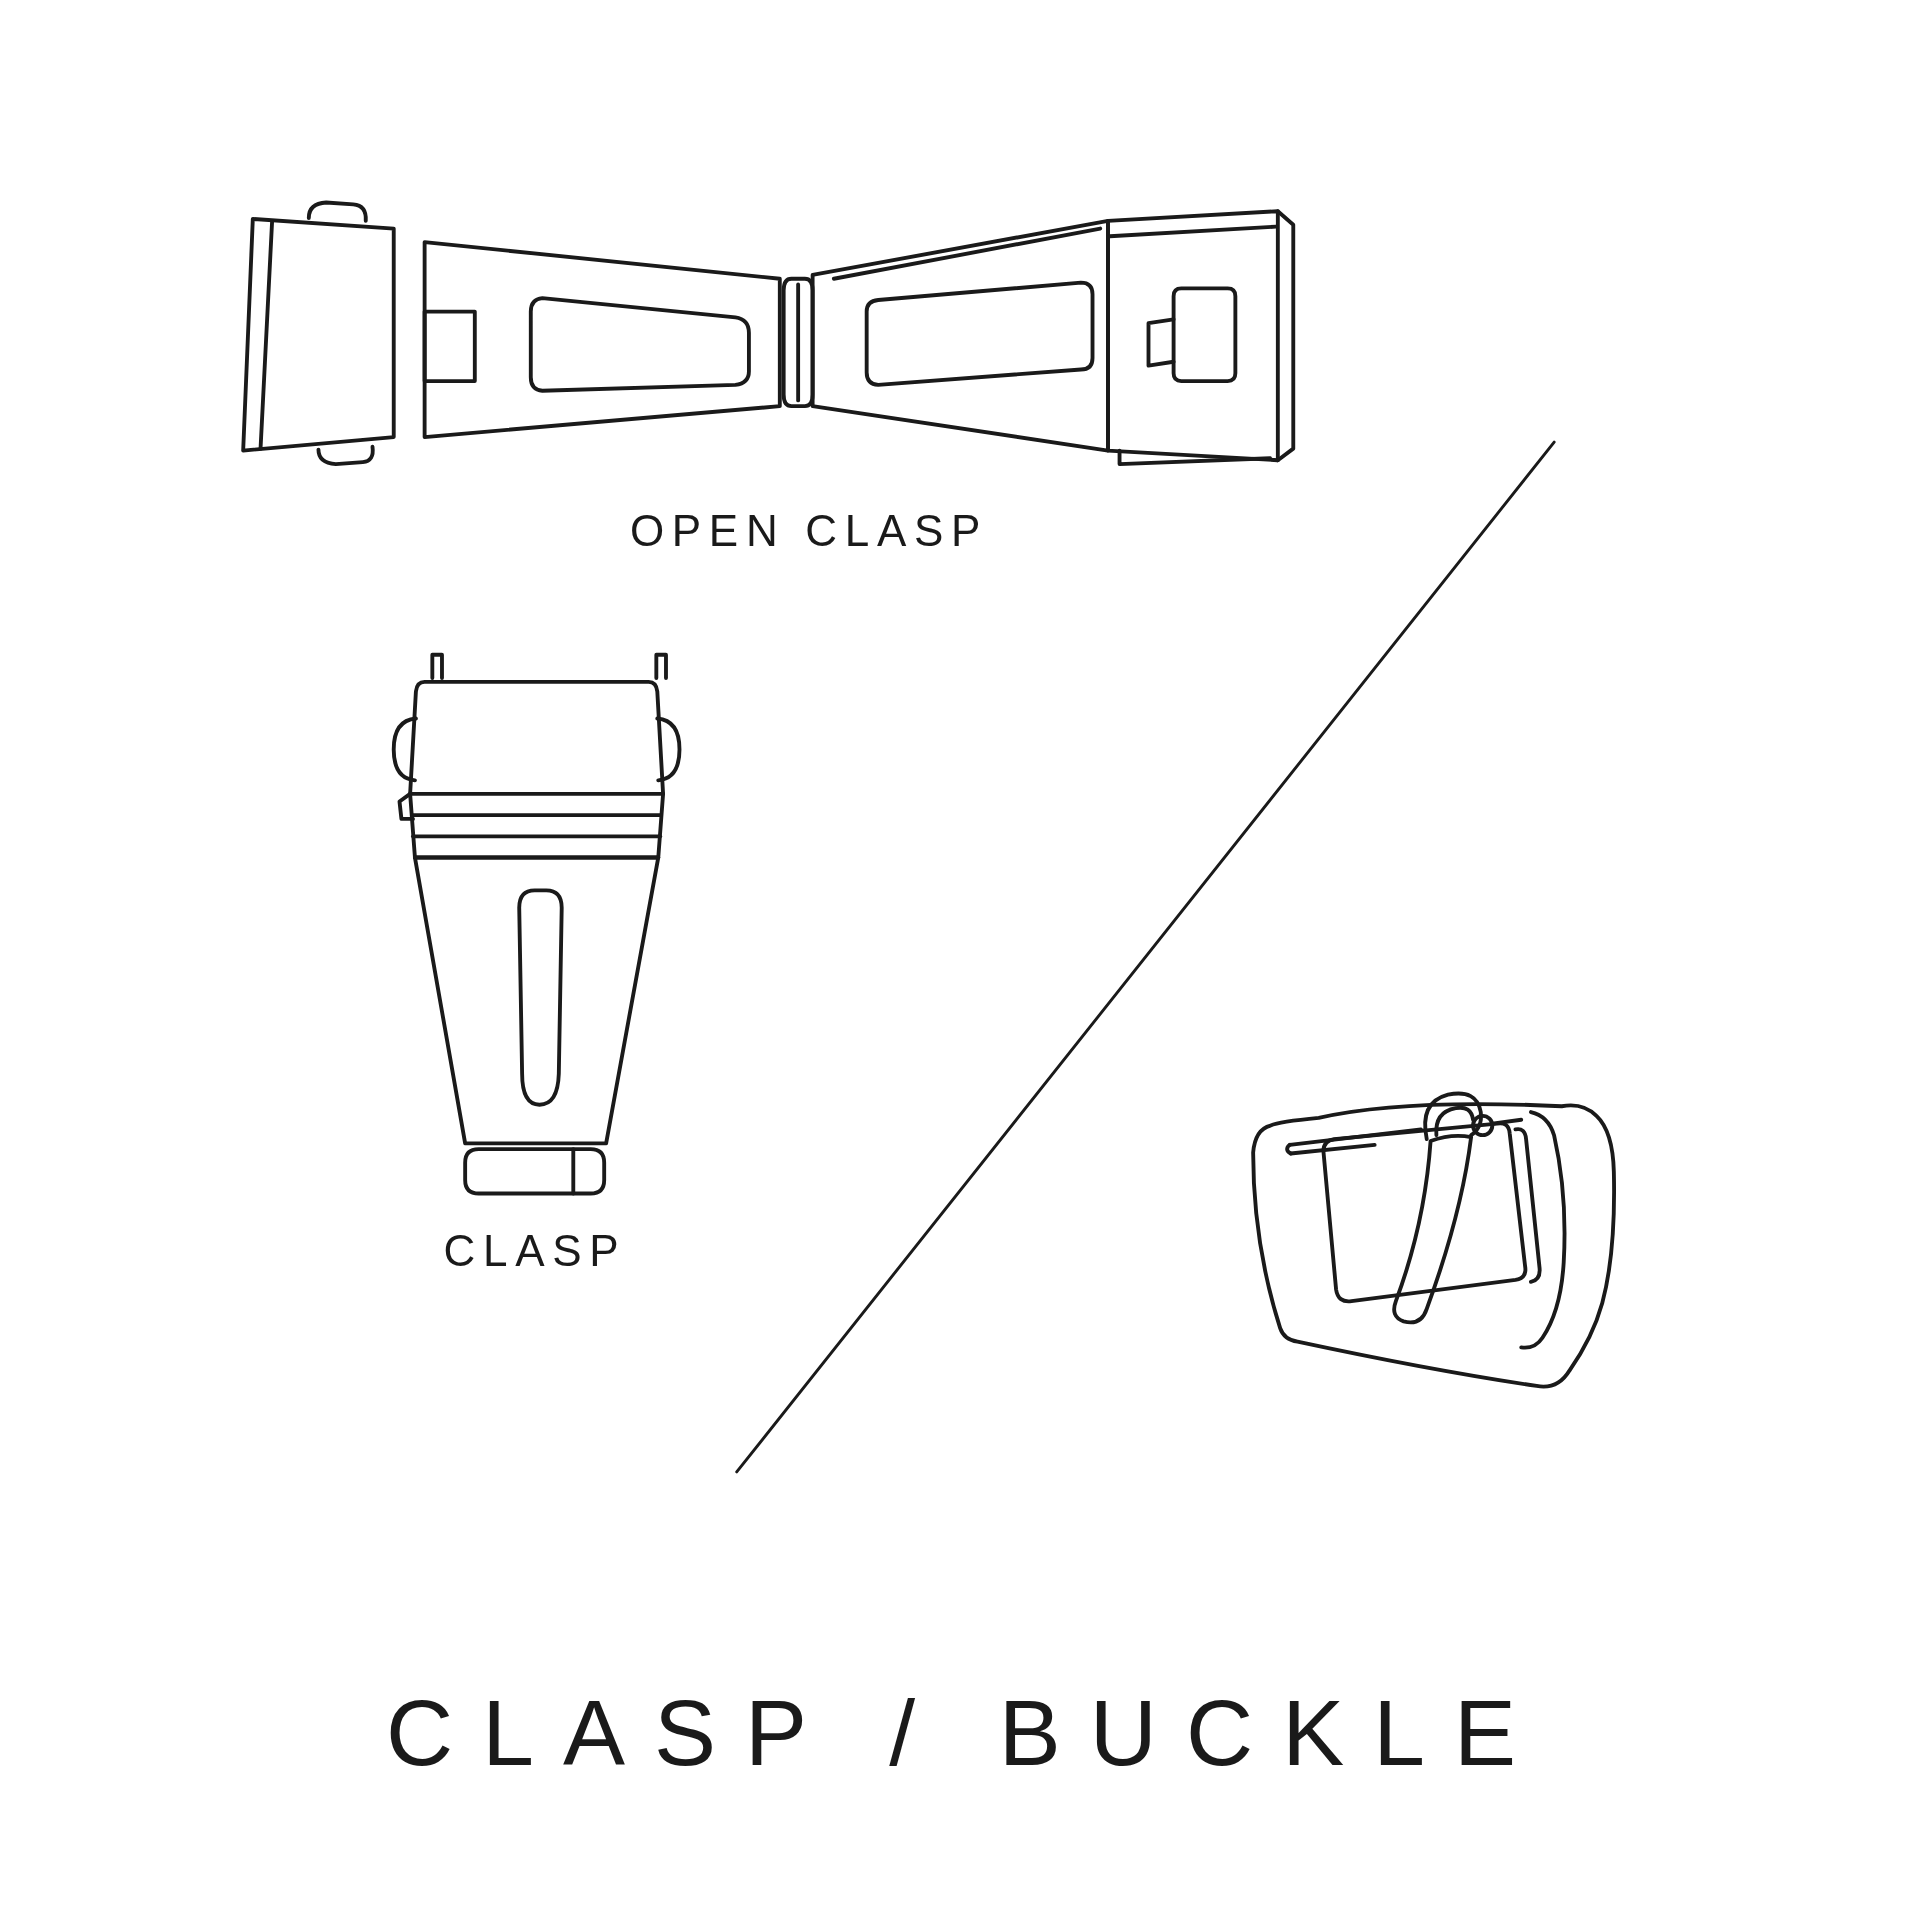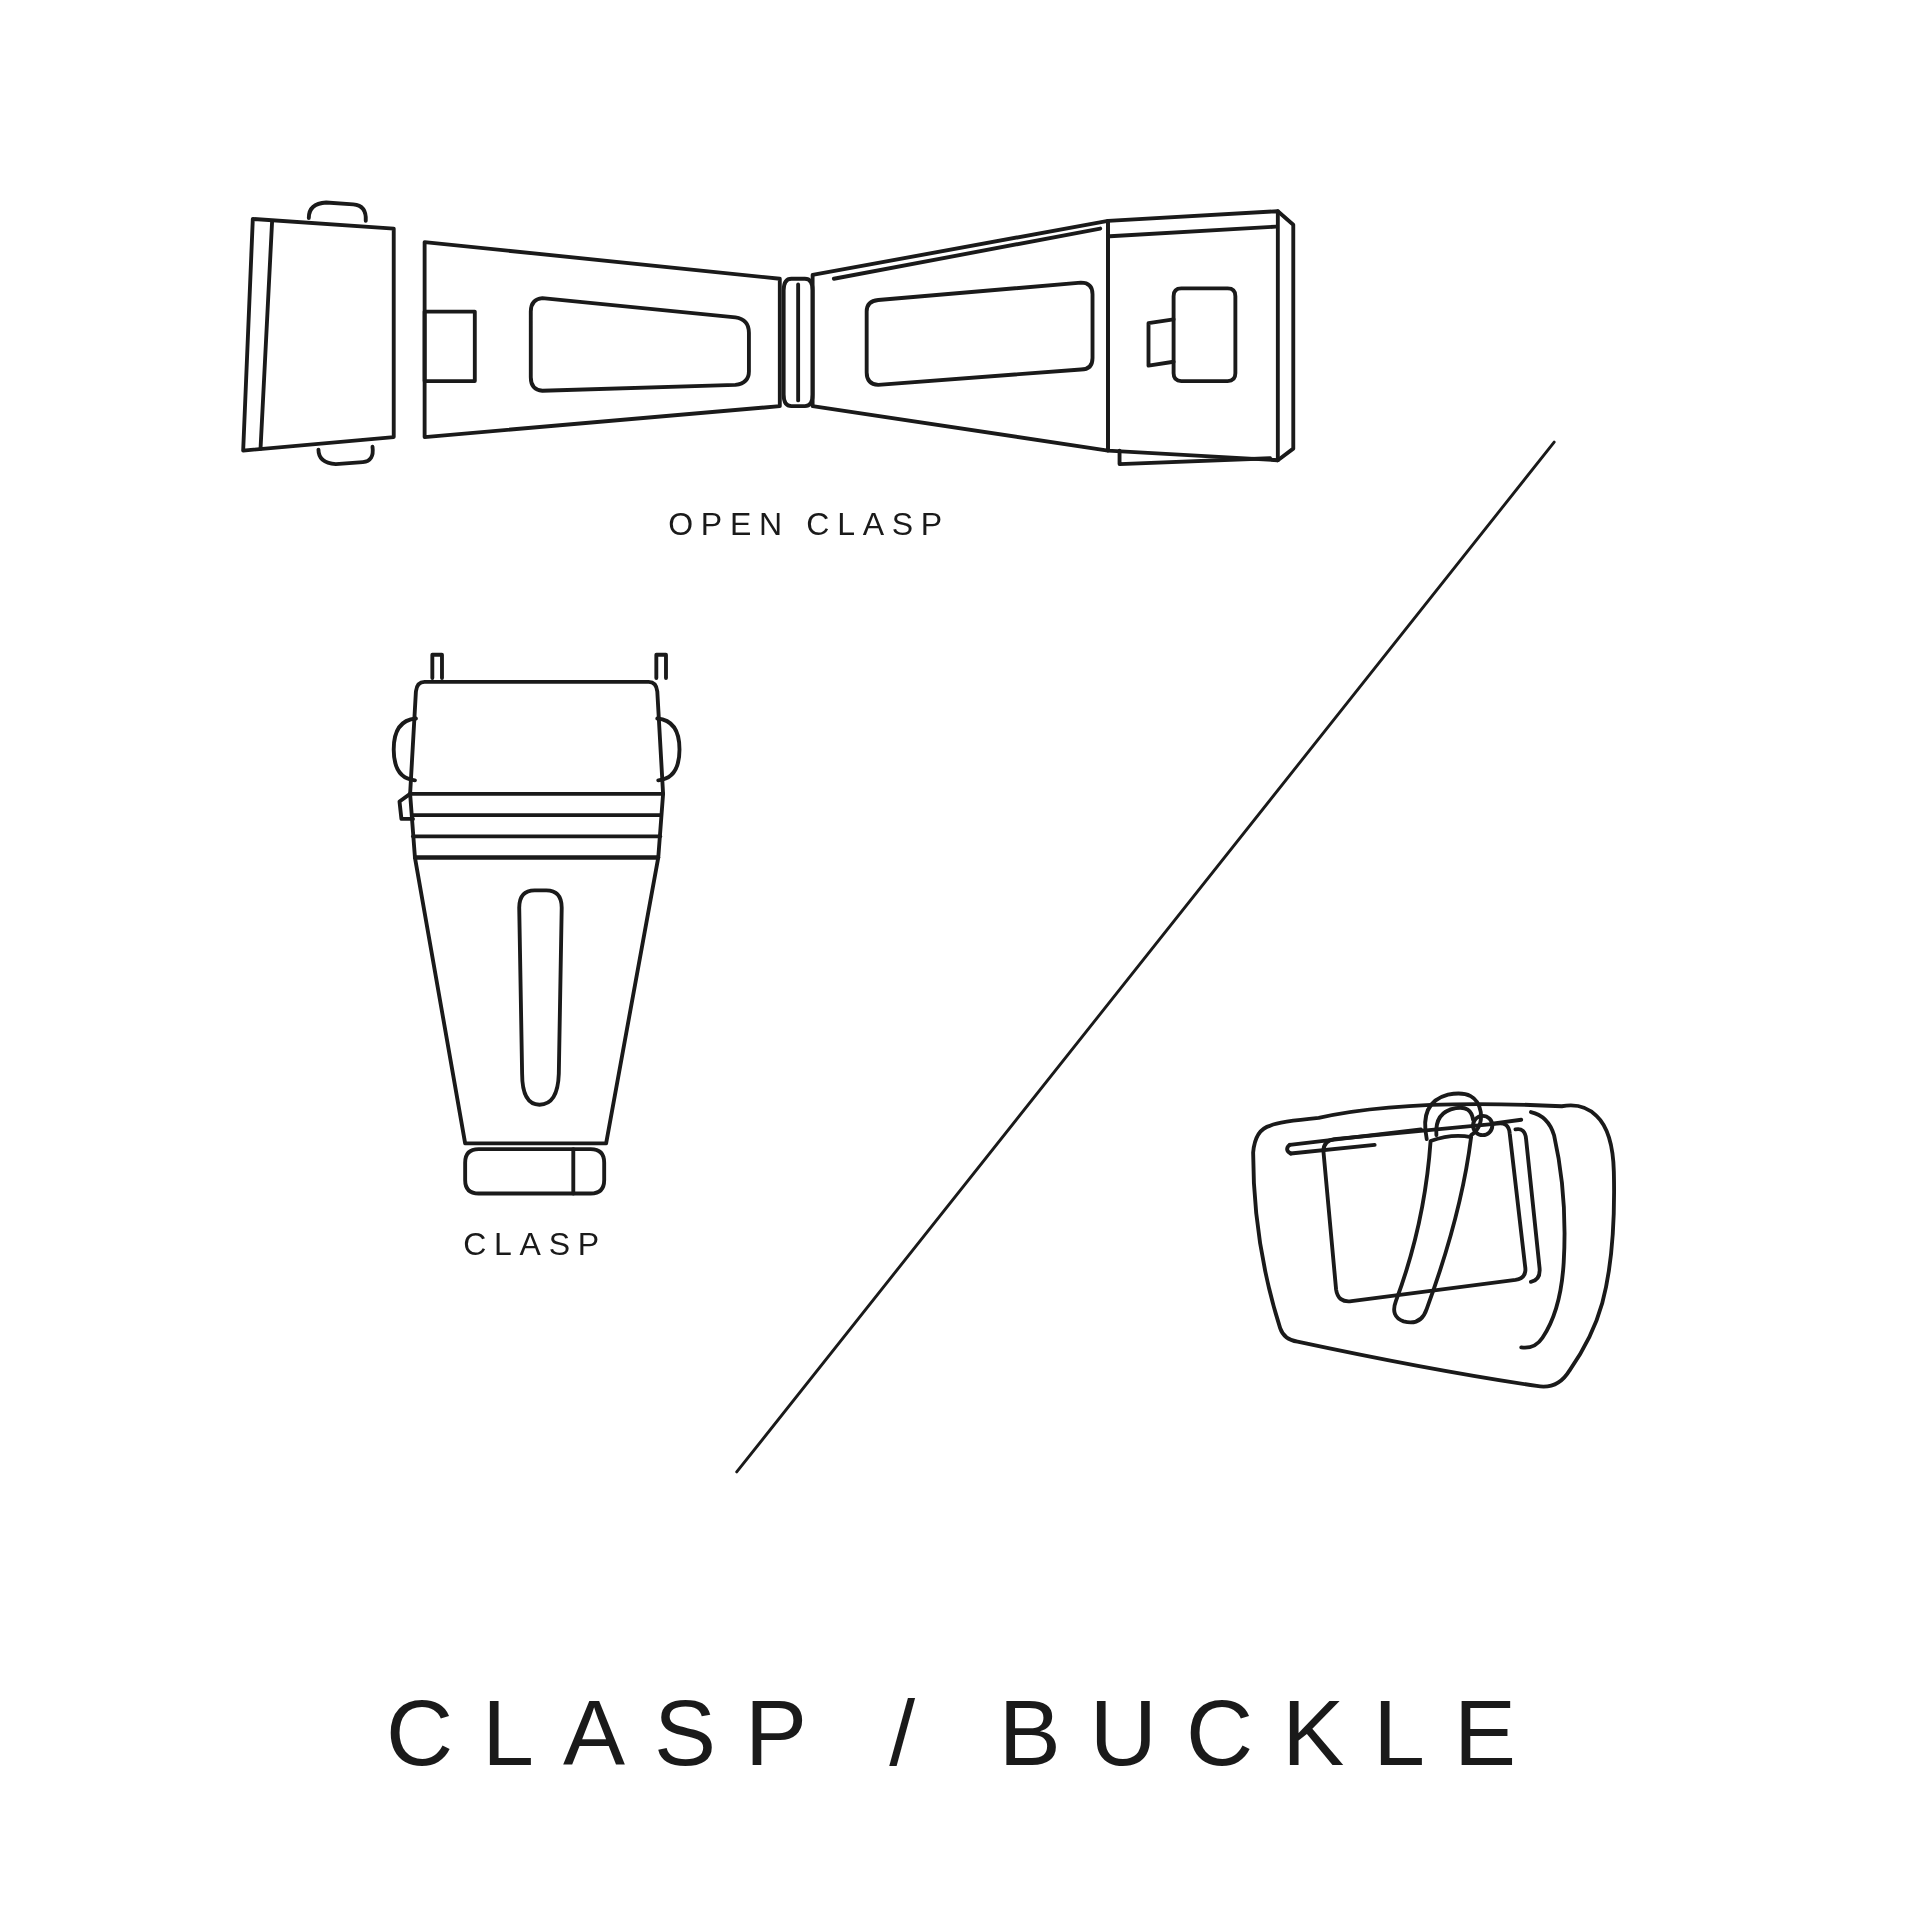--- a/index.html
+++ b/index.html
@@ -23,21 +23,21 @@
     stroke-linejoin: round;
   }
   .fig-open   { left: 220px;  top: 182px;  width: 1081px; height: 319px; }
   .fig-closed { left: 380px;  top: 649px;  width: 319px;  height: 560px; }
   .fig-buckle { left: 1230px; top: 1079px; width: 434px;  height: 367px; }
   .divider    { position: absolute; left: 729px; top: 434px; width: 830px; height: 1048px; }
   .divider line { stroke: currentColor; stroke-width: 3; stroke-linecap: round; }
   .caption {
     position: absolute;
     transform: translateX(-50%);
-    font-size: 32px;
+    font-size: 44px;
     letter-spacing: 7.7px;
     font-weight: 400;
     color: var(--ink);
     white-space: nowrap;
   }
   .caption-open   { left: 809px; top: 506px; }
   .caption-closed { left: 535px; top: 1226px; }
   .title {
     position: absolute;
     left: 0; right: 0;

